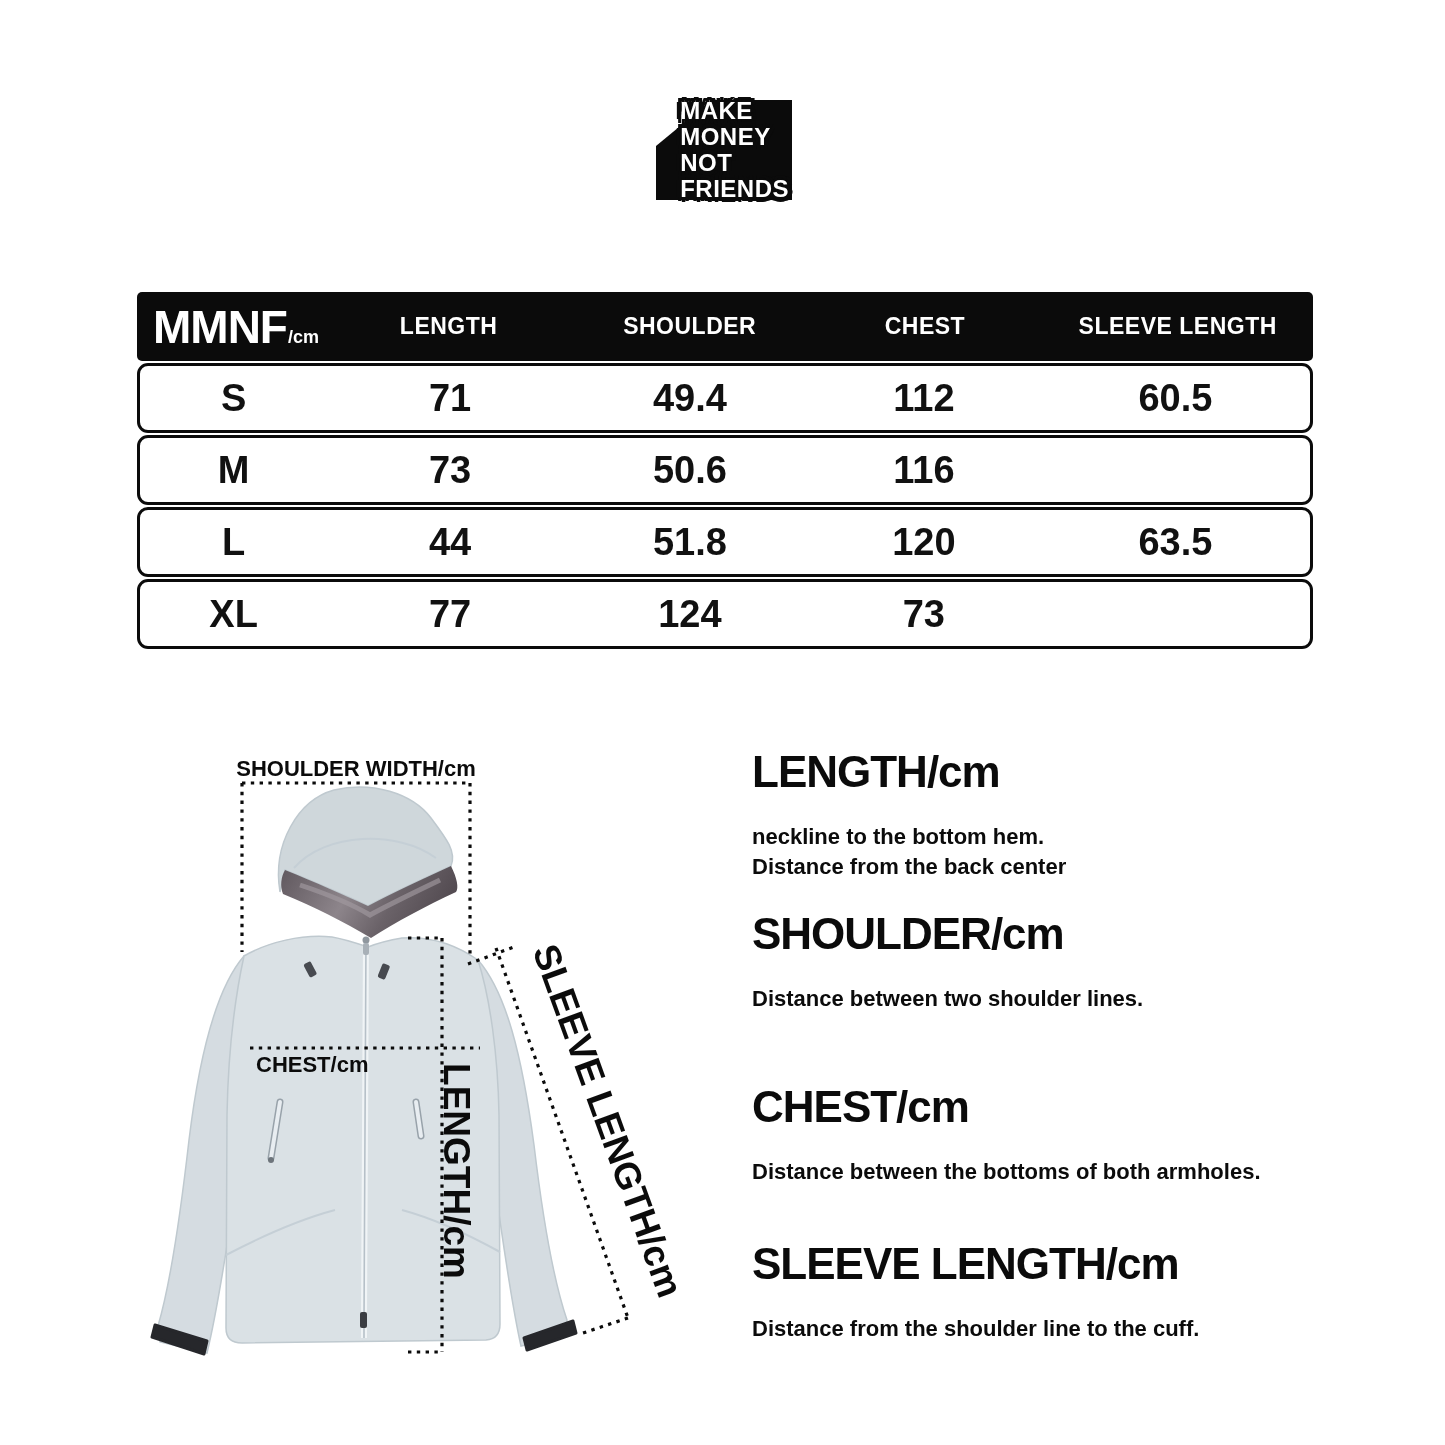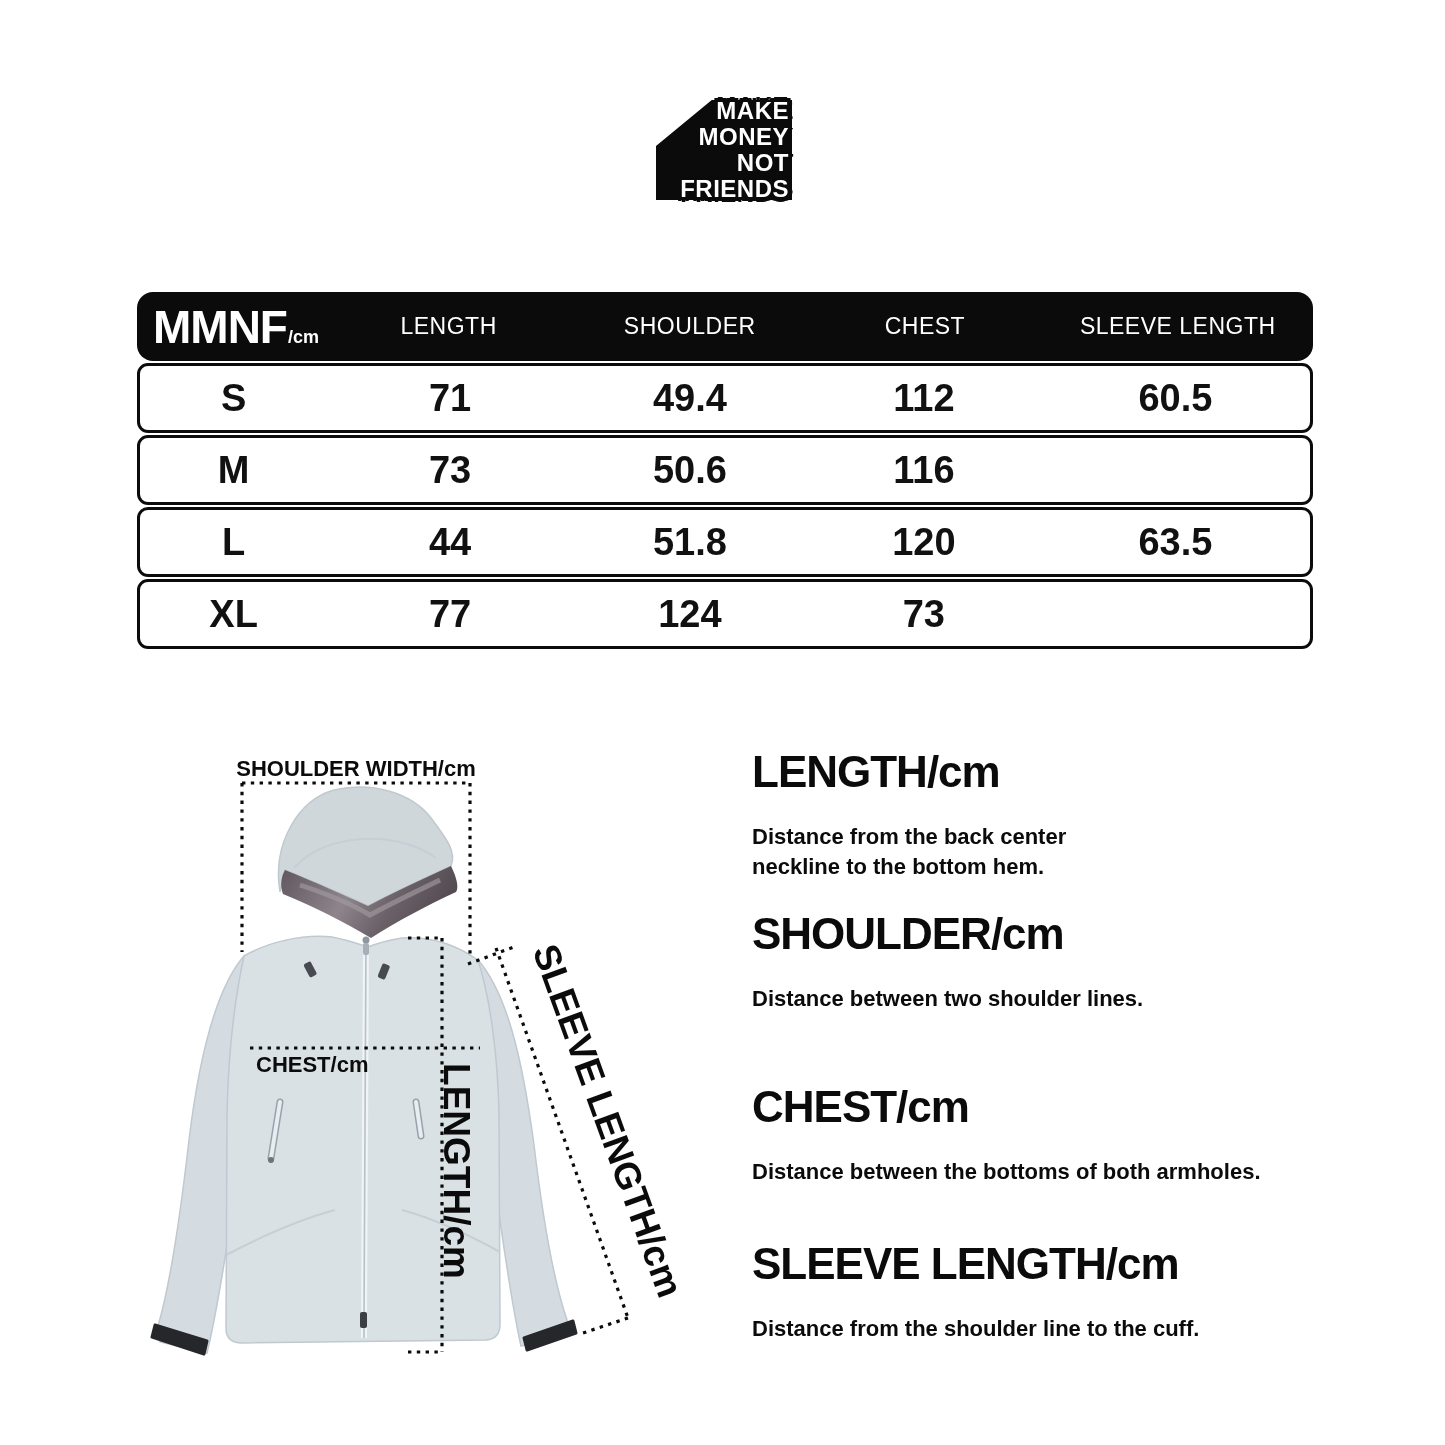--- a/index.html
+++ b/index.html
@@ -8,33 +8,33 @@
     font-family:"Liberation Sans","DejaVu Sans",sans-serif;color:#0b0b0b;
   }
 
   
   .logo{position:absolute;left:655px;top:97px;width:138px;height:110px;}
   .logo-bg{
     position:absolute;left:1px;top:3px;right:1px;bottom:7px;background:#0b0b0b;
     clip-path:polygon(41% 0,100% 0,100% 100%,0 100%,0 46%);
   }
   .logo-text{
-    position:absolute;top:1px;right:4px;text-align:right;color:#ffffff;
+    position:absolute;top:1px;right:4px;color:#ffffff;
     font-weight:bold;font-size:24px;line-height:26px;letter-spacing:.5px;white-space:nowrap;
     text-shadow:5px 0 0 #0b0b0b,-5px 0 0 #0b0b0b,0 5px 0 #0b0b0b,0 -5px 0 #0b0b0b,
       3.6px 3.6px 0 #0b0b0b,-3.6px 3.6px 0 #0b0b0b,3.6px -3.6px 0 #0b0b0b,-3.6px -3.6px 0 #0b0b0b;
   }
 
   
   .size-table{position:absolute;left:137px;top:292px;width:1176px;}
   .thead{
     display:grid;grid-template-columns:16% 21% 20% 20% 23%;align-items:center;
-    background:#0b0b0b;color:#fff;height:69px;border-radius:16px;
-  }
-  .thead .th{text-align:center;font-size:23px;font-weight:normal;letter-spacing:.5px;}
+    background:#0b0b0b;color:#fff;height:69px;border-radius:5px;
+  }
+  .thead .th{text-align:center;font-size:23px;font-weight:bold;letter-spacing:.5px;}
   .brand-cell{display:flex;align-items:baseline;padding-left:16px;white-space:nowrap;overflow:visible;}
   .brand{font-size:46px;font-weight:bold;letter-spacing:-1px;}
   .unit{font-size:18px;font-weight:bold;margin-left:1px;}
   .trow{
     display:grid;grid-template-columns:16% 21% 20% 20% 23%;align-items:center;
     height:64px;border:3px solid #0b0b0b;border-radius:11px;background:#fff;margin-top:2px;
   }
   .trow .cell{text-align:center;font-size:38px;font-weight:bold;color:#111;}
 
   
@@ -166,22 +166,22 @@
     <text x="226" y="36" text-anchor="middle" font-size="22">SHOULDER WIDTH/cm</text>
     <text x="126" y="332" font-size="22">CHEST/cm</text>
     <text x="314" y="431" text-anchor="middle" font-size="37" transform="rotate(90 314 431)">LENGTH/cm</text>
     <text x="466" y="385" text-anchor="middle" font-size="37" transform="rotate(70 466 385)">SLEEVE LENGTH/cm</text>
   </svg>
 
   <div class="definitions">
     <div class="def" style="top:0px">
       <div class="def-term">LENGTH/cm</div>
       <p class="def-desc">
+        <span class="dline">neckline to the bottom hem.</span>
         <span class="dline">Distance from the back center</span>
-        <span class="dline">neckline to the bottom hem.</span>
       </p>
     </div>
     <div class="def" style="top:162px">
       <div class="def-term">SHOULDER/cm</div>
       <p class="def-desc">
         <span class="dline">Distance between two shoulder lines.</span>
         <span class="dline"></span>
       </p>
     </div>
     <div class="def" style="top:335px">

